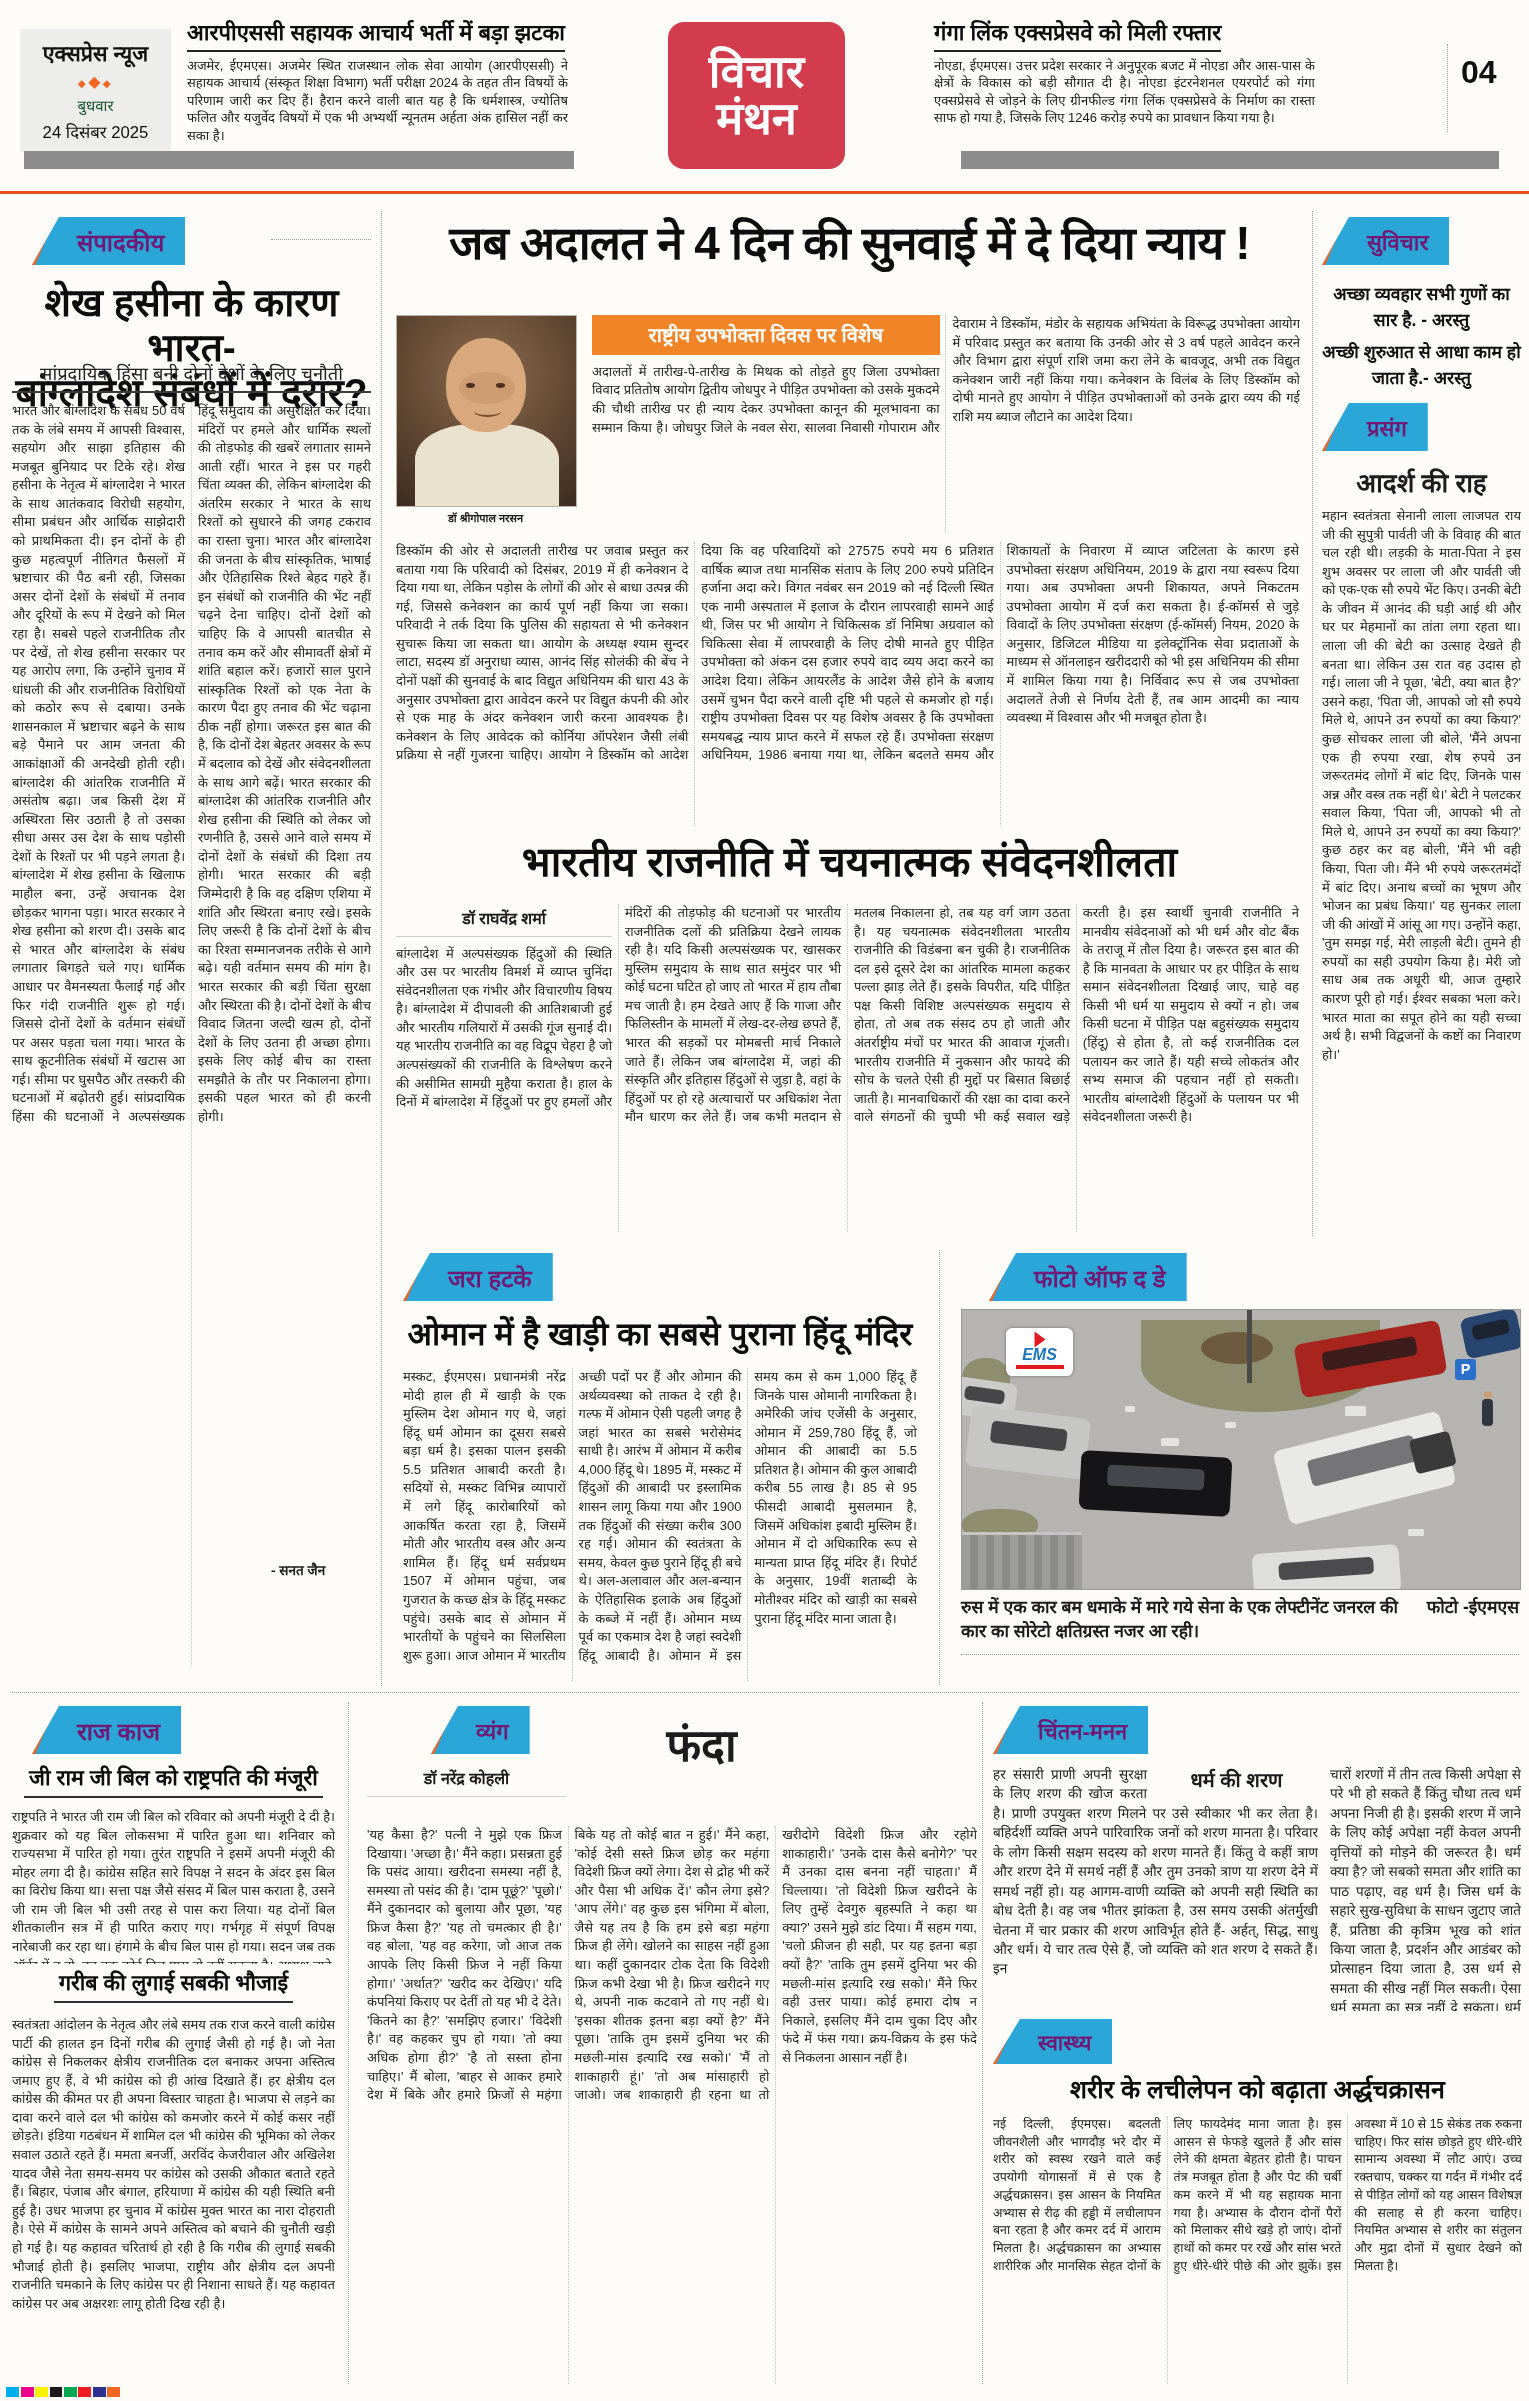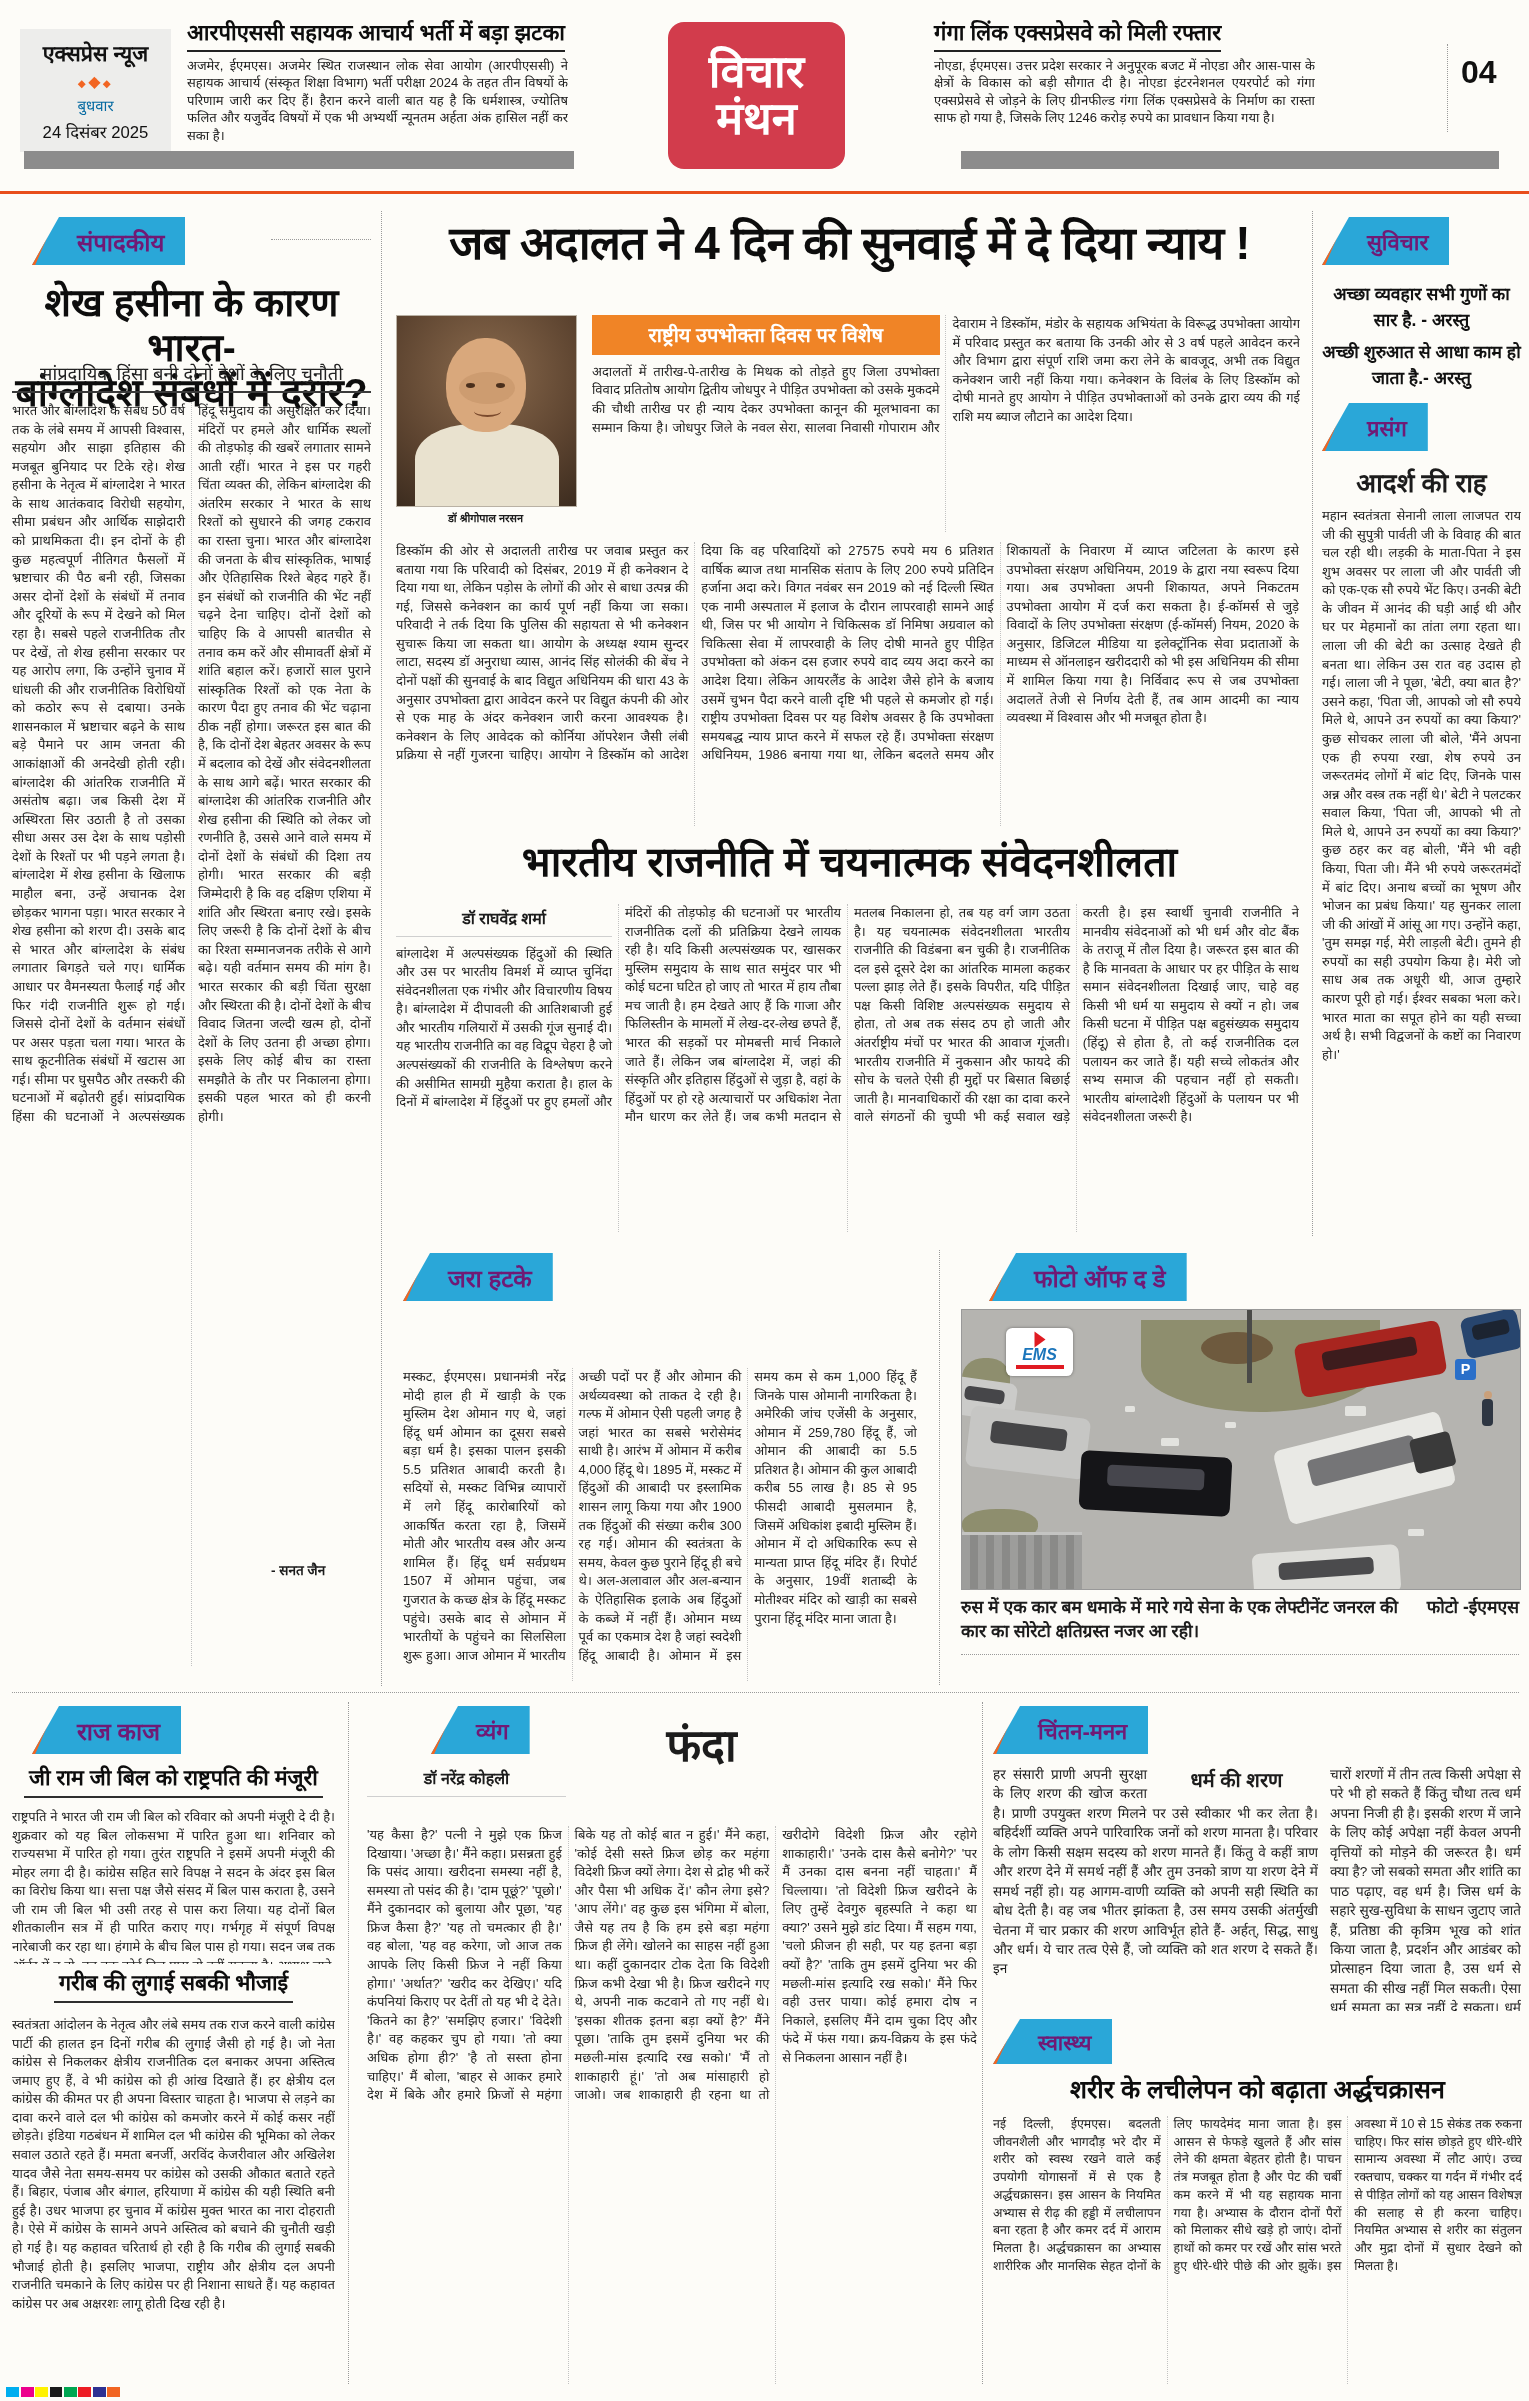--- a/index.html
+++ b/index.html
@@ -16,21 +16,21 @@
          font-weight:800;font-size:24px;clip-path:polygon(27px 0,100% 0,100% 100%,0 100%);
          padding:0 21px 0 45px;white-space:nowrap;}
   .badge::before{content:"";position:absolute;left:0;top:0;width:37px;height:100%;
          background:#f26522;clip-path:polygon(0 0,24px 0,3.2px 100%,0 100%);}
   
   .masthead{left:20px;top:29px;width:151px;height:123px;background:#ededeb;text-align:center;
             display:flex;flex-direction:column;justify-content:center;gap:4.8px;}
   .mast-name{font-weight:800;font-size:21.5px;color:#111;}
   .diamonds{color:#f26522;font-size:10.4px;letter-spacing:2.4px;}
   .diamonds b{font-size:16px;}
-  .mast-day{font-size:15px;color:#0369a1;}
+  .mast-day{font-size:15px;color:#14532d;}
   .mast-date{font-size:16.7px;font-weight:400;color:#111;}
   .top-art-h{font-weight:800;font-size:22px;color:#0d0d0d;border-bottom:2.4px solid #222;
              padding-bottom:4.8px;display:inline-block;line-height:1.1;}
   .top-art-b{font-size:13px;line-height:1.35;text-align:justify;overflow:hidden;}
   .redbox{left:668px;top:22px;width:177px;height:147px;background:#d23c4c;border-radius:16px;
           color:#fff;display:flex;flex-direction:column;align-items:center;justify-content:center;
           font-weight:800;font-size:45px;line-height:1.04;}
   .graybar{position:absolute;top:151px;height:18.3px;background:#8c8c8c;}
   .orangerule{position:absolute;top:191px;left:0;width:1530px;height:3.2px;background:#e84e1b;}
   .pageno{left:1461px;top:54px;width:64px;font-weight:800;font-size:32px;color:#111;}
@@ -183,20 +183,21 @@
     <div class="fourcol" style="height:328px;">
       <div class="authname">डॉ राघवेंद्र शर्मा</div>
       <div class="authline"></div>
       <div class="bt" style="overflow:visible;">बांग्लादेश में अल्पसंख्यक हिंदुओं की स्थिति और उस पर भारतीय विमर्श में व्याप्त चुनिंदा संवेदनशीलता एक गंभीर और विचारणीय विषय है। बांग्लादेश में दीपावली की आतिशबाजी हुई और भारतीय गलियारों में उसकी गूंज सुनाई दी। यह भारतीय राजनीति का वह विद्रूप चेहरा है जो अल्पसंख्यकों की राजनीति के विश्लेषण करने की असीमित सामग्री मुहैया कराता है। हाल के दिनों में बांग्लादेश में हिंदुओं पर हुए हमलों और मंदिरों की तोड़फोड़ की घटनाओं पर भारतीय राजनीतिक दलों की प्रतिक्रिया देखने लायक रही है। यदि किसी अल्पसंख्यक पर, खासकर मुस्लिम समुदाय के साथ सात समुंदर पार भी कोई घटना घटित हो जाए तो भारत में हाय तौबा मच जाती है। हम देखते आए हैं कि गाजा और फिलिस्तीन के मामलों में लेख-दर-लेख छपते हैं, भारत की सड़कों पर मोमबत्ती मार्च निकाले जाते हैं। लेकिन जब बांग्लादेश में, जहां की संस्कृति और इतिहास हिंदुओं से जुड़ा है, वहां के हिंदुओं पर हो रहे अत्याचारों पर अधिकांश नेता मौन धारण कर लेते हैं। जब कभी मतदान से मतलब निकालना हो, तब यह वर्ग जाग उठता है। यह चयनात्मक संवेदनशीलता भारतीय राजनीति की विडंबना बन चुकी है। राजनीतिक दल इसे दूसरे देश का आंतरिक मामला कहकर पल्ला झाड़ लेते हैं। इसके विपरीत, यदि पीड़ित पक्ष किसी विशिष्ट अल्पसंख्यक समुदाय से होता, तो अब तक संसद ठप हो जाती और अंतर्राष्ट्रीय मंचों पर भारत की आवाज गूंजती। भारतीय राजनीति में नुकसान और फायदे की सोच के चलते ऐसी ही मुद्दों पर बिसात बिछाई जाती है। मानवाधिकारों की रक्षा का दावा करने वाले संगठनों की चुप्पी भी कई सवाल खड़े करती है। इस स्वार्थी चुनावी राजनीति ने मानवीय संवेदनाओं को भी धर्म और वोट बैंक के तराजू में तौल दिया है। जरूरत इस बात की है कि मानवता के आधार पर हर पीड़ित के साथ समान संवेदनशीलता दिखाई जाए, चाहे वह किसी भी धर्म या समुदाय से क्यों न हो। जब किसी घटना में पीड़ित पक्ष बहुसंख्यक समुदाय (हिंदू) से होता है, तो कई राजनीतिक दल पलायन कर जाते हैं। यही सच्चे लोकतंत्र और सभ्य समाज की पहचान नहीं हो सकती। भारतीय बांग्लादेशी हिंदुओं के पलायन पर भी संवेदनशीलता जरूरी है।</div>
     </div>
   </div>
 
   <div class="badge" style="left:403px;top:1253px;">
     <span>जरा हटके</span>
   </div>
+  <div class="abs hl mid-hl center" style="left:403px;top:1316px;width:514px;">ओमान में है खाड़ी का सबसे पुराना हिंदू मंदिर</div>
   <div class="abs bt threecol" style="left:403px;top:1368px;width:514px;height:313px;">मस्कट, ईएमएस। प्रधानमंत्री नरेंद्र मोदी हाल ही में खाड़ी के एक मुस्लिम देश ओमान गए थे, जहां हिंदू धर्म ओमान का दूसरा सबसे बड़ा धर्म है। इसका पालन इसकी 5.5 प्रतिशत आबादी करती है। सदियों से, मस्कट विभिन्न व्यापारों में लगे हिंदू कारोबारियों को आकर्षित करता रहा है, जिसमें मोती और भारतीय वस्त्र और अन्य शामिल हैं। हिंदू धर्म सर्वप्रथम 1507 में ओमान पहुंचा, जब गुजरात के कच्छ क्षेत्र के हिंदू मस्कट पहुंचे। उसके बाद से ओमान में भारतीयों के पहुंचने का सिलसिला शुरू हुआ। आज ओमान में भारतीय अच्छी पदों पर हैं और ओमान की अर्थव्यवस्था को ताकत दे रही है। गल्फ में ओमान ऐसी पहली जगह है जहां भारत का सबसे भरोसेमंद साथी है। आरंभ में ओमान में करीब 4,000 हिंदू थे। 1895 में, मस्कट में हिंदुओं की आबादी पर इस्लामिक शासन लागू किया गया और 1900 तक हिंदुओं की संख्या करीब 300 रह गई। ओमान की स्वतंत्रता के समय, केवल कुछ पुराने हिंदू ही बचे थे। अल-अलावाल और अल-बन्यान के ऐतिहासिक इलाके अब हिंदुओं के कब्जे में नहीं हैं। ओमान मध्य पूर्व का एकमात्र देश है जहां स्वदेशी हिंदू आबादी है। ओमान में इस समय कम से कम 1,000 हिंदू हैं जिनके पास ओमानी नागरिकता है। अमेरिकी जांच एजेंसी के अनुसार, ओमान में 259,780 हिंदू हैं, जो ओमान की आबादी का 5.5 प्रतिशत है। ओमान की कुल आबादी करीब 55 लाख है। 85 से 95 फीसदी आबादी मुसलमान है, जिसमें अधिकांश इबादी मुस्लिम हैं। ओमान में दो अधिकारिक रूप से मान्यता प्राप्त हिंदू मंदिर हैं। रिपोर्ट के अनुसार, 19वीं शताब्दी के मोतीश्वर मंदिर को खाड़ी का सबसे पुराना हिंदू मंदिर माना जाता है।</div>
 
   <div class="badge" style="left:989px;top:1253px;">
     <span>फोटो ऑफ द डे</span>
   </div>
 
   <div class="abs pod">
     <div class="grass" style="left:179px;top:9.6px;width:239px;height:92px;border-radius:0 0 50% 50%;"></div>
     <div class="grass" style="left:239px;top:22px;width:72px;height:32px;background:#6e5a3e;border-radius:50%;"></div>
     <div class="grass" style="left:0px;top:199px;width:76px;height:32px;"></div>

